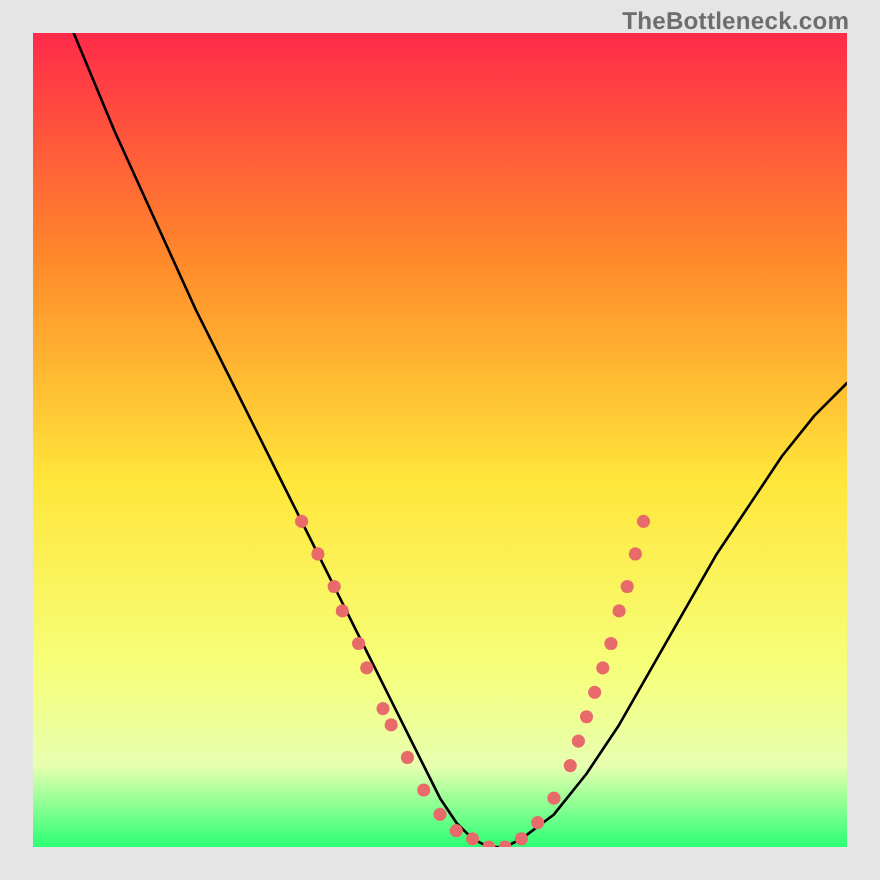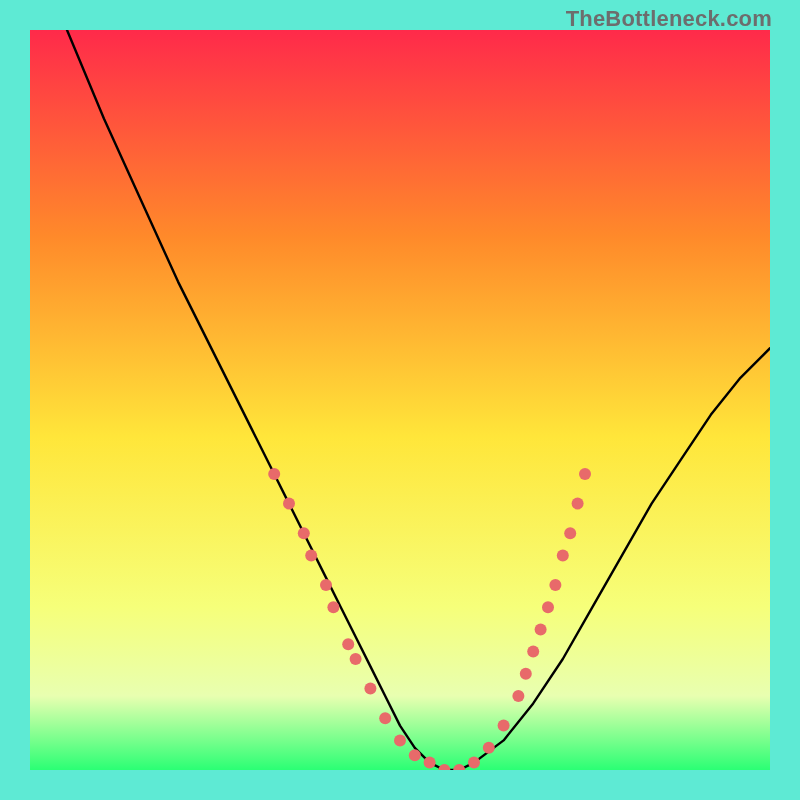--- a/index.html
+++ b/index.html
@@ -10,21 +10,21 @@
     background: #000;
     overflow: hidden;
     font-family: Arial, Helvetica, sans-serif;
   }
   .frame {
     position: absolute;
     top: 0;
     left: 0;
     width: 800px;
     height: 800px;
-    background: #5eead4;
+    background: #e5e5e5;
   }
   .plot {
     position: absolute;
     top: 30px;
     left: 30px;
     width: 740px;
     height: 740px;
     overflow: hidden;
   }
   .gradient-bg {

